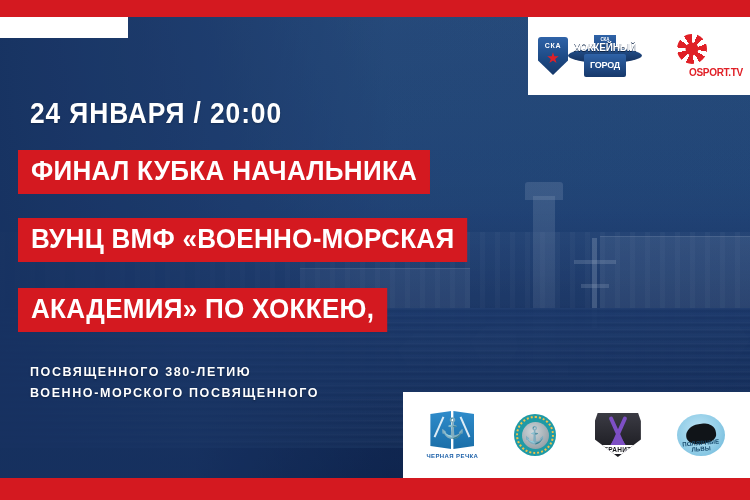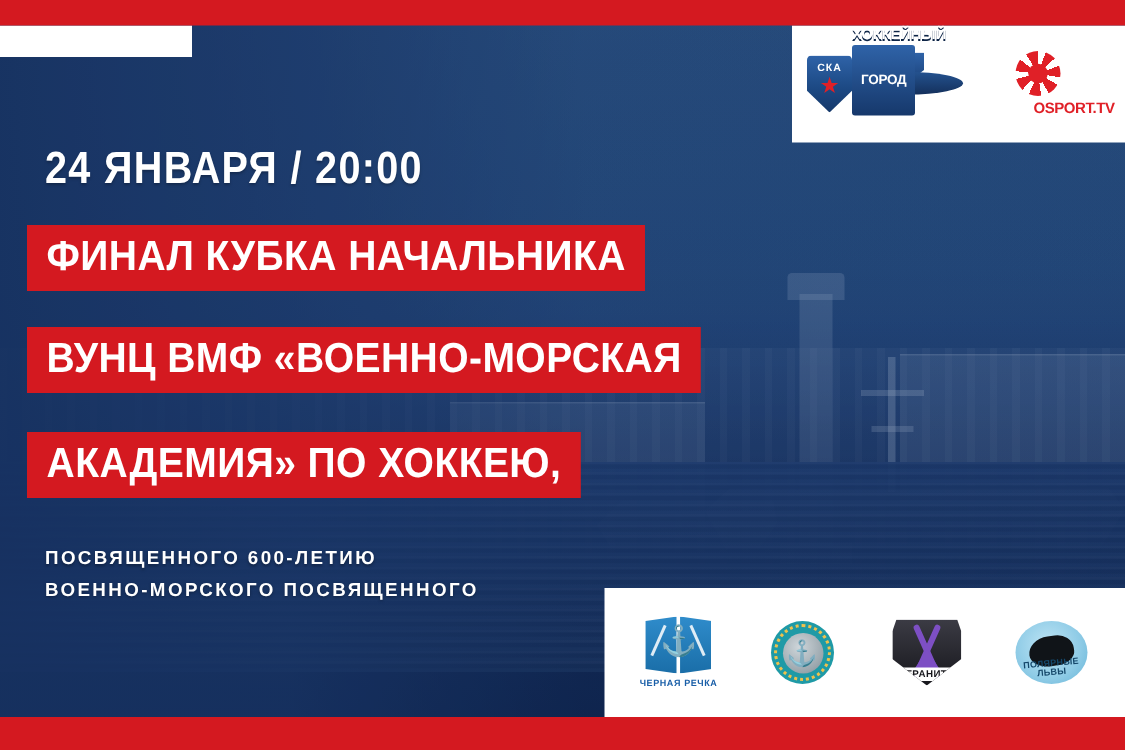--- a/index.html
+++ b/index.html
@@ -244,40 +244,40 @@
     position: absolute;
     top: 13px; left: 0;
     width: 74px; height: 15px;
     background: linear-gradient(180deg, #24528f, #14305c);
     border-radius: 50%;
   }
   .hc-band {
     position: relative;
     z-index: 2;
     width: 100%;
-    text-align: left;
+    text-align: center;
   }
   .hc-band .l1 {
     color: #ffffff;
     font-size: 10px;
     font-weight: bold;
     letter-spacing: -0.2px;
     line-height: 1;
     text-shadow: 0 1px 0 #0d2446;
   }
   .hc-band .l2 {
     display: inline-block;
     margin-top: 1px;
     background: linear-gradient(180deg, #2f63a8, #16386b);
     color: #ffffff;
     font-size: 9px;
     font-weight: bold;
     letter-spacing: -0.2px;
     line-height: 1;
-    padding: 19px 6px;
+    padding: 7px 6px;
     border-radius: 2px;
   }
 
   
   .osport {
     display: flex;
     flex-direction: column;
     align-items: center;
     gap: 3px;
   }
@@ -574,21 +574,21 @@
 
   </div>
 
   <div class="date-line">24 ЯНВАРЯ / 20:00</div>
 
   <div class="headline l1">ФИНАЛ КУБКА НАЧАЛЬНИКА</div>
   <div class="headline l2">ВУНЦ ВМФ «ВОЕННО-МОРСКАЯ</div>
   <div class="headline l3">АКАДЕМИЯ» ПО ХОККЕЮ,</div>
 
   <div class="subtitle">
-    <div>ПОСВЯЩЕННОГО 600-ЛЕТИЮ</div>
+    <div>ПОСВЯЩЕННОГО 380-ЛЕТИЮ</div>
     <div>ВОЕННО-МОРСКОГО ПОСВЯЩЕННОГО</div>
   </div>
 
   <div class="team-panel">
 
     <div class="team-logo">
       <div class="cr-mark">
         <div class="cr-page left"></div>
         <div class="cr-page right"></div>
         <div class="cr-tool a"></div>

